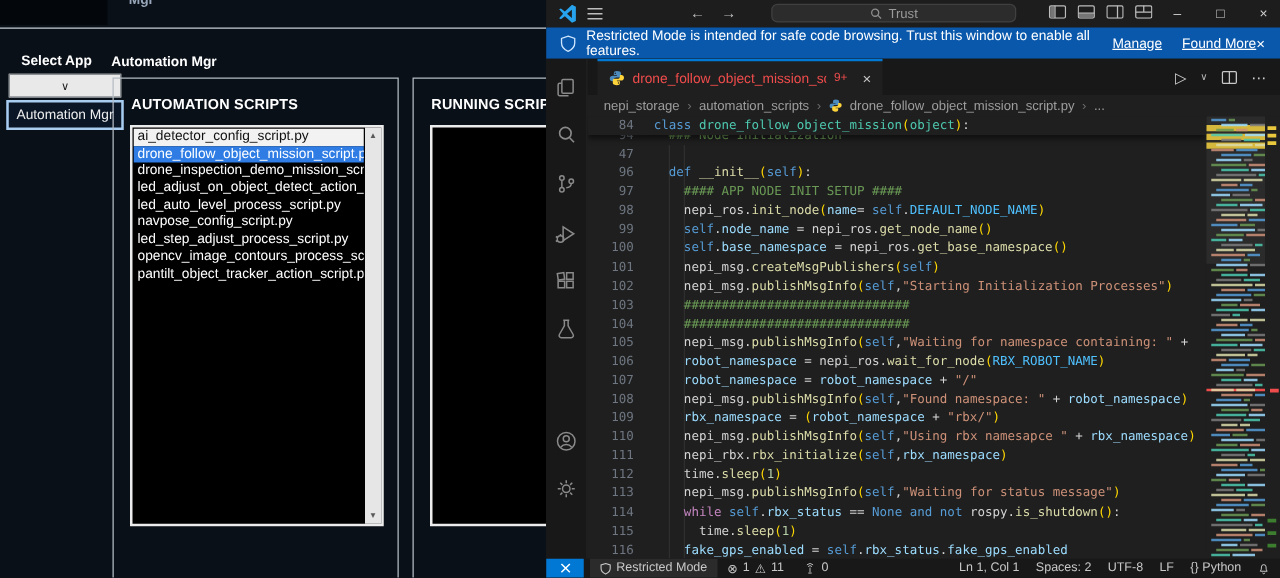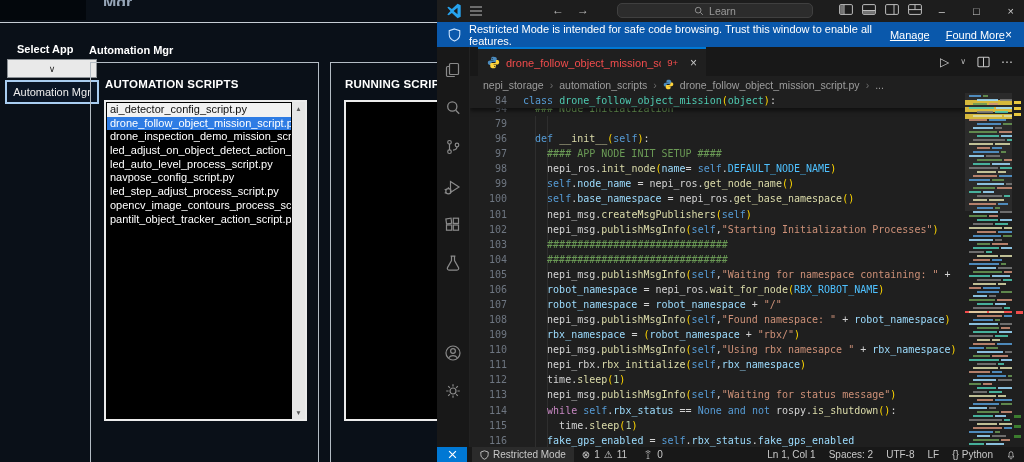--- a/index.html
+++ b/index.html
@@ -1,20 +1,20 @@
 <!DOCTYPE html>
 <html><head>
 <meta charset="utf-8">
 <style>
   html,body{margin:0;padding:0;width:1024px;height:462px;overflow:hidden;background:#0a1018;
     font-family:"Liberation Sans",sans-serif;-webkit-font-smoothing:antialiased;}
   
   #app{position:absolute;left:0;top:0;width:437px;height:462px;background:#0a1018;overflow:hidden;}
   .app-topbox{position:absolute;left:0;top:0;width:86px;height:20px;background:#03070c;}
-  .app-topcut{position:absolute;left:103px;top:0;height:6px;overflow:hidden;color:#97a6b8;font-size:16px;font-weight:bold;}
+  .app-topcut{position:absolute;left:103px;top:0;height:6px;overflow:hidden;color:#97a6b8;font-size:11px;font-weight:bold;}
   .app-topcut span{position:relative;top:-6px;}
   .app-hr{position:absolute;left:0;top:22px;width:437px;height:1px;background:#c6cdd4;}
   .applbl{position:absolute;color:#ffffff;font-size:11px;font-weight:bold;white-space:nowrap;}
   #lbl-select{left:17px;top:43px;}
   #lbl-section{left:89px;top:44px;}
   .combo{position:absolute;left:7px;top:59px;width:90px;height:19px;background:#e9e9e9;border:1px solid #8a8f94;
     display:flex;align-items:center;justify-content:center;color:#1a1a1a;font-size:9px;box-sizing:border-box;}
   .appbtn{position:absolute;left:5px;top:80px;width:94px;height:24px;background:#0a1525;border:2px solid #a9cdf1;
     color:#ededed;font-size:11px;display:flex;align-items:center;justify-content:center;box-sizing:border-box;white-space:nowrap;}
   .panel{position:absolute;top:62px;height:402px;border:1px solid #b4bcc4;box-sizing:border-box;}
@@ -139,21 +139,21 @@
           <path d="M1 2h12M1 6h12M1 10h12"></path>
         </svg>
     </span>
     <span class="tb-arrow" style="left:115px">←</span>
     <span class="tb-arrow" style="left:140px">→</span>
     <div class="searchbox">
       <svg width="10" height="10" viewBox="0 0 12 12">
           <circle cx="5" cy="5" r="3.4" fill="none" stroke="#8f8f8f" stroke-width="1.2"></circle>
           <path d="M7.6 7.6 10.6 10.6" stroke="#8f8f8f" stroke-width="1.2"></path>
         </svg>
-      <span>Learn</span>
+      <span>Trust</span>
     </div>
     <div class="layouts">
       <svg width="14" height="11" viewBox="0 0 14 11">
           <rect x=".6" y=".6" width="12.8" height="9.8" rx="1.2" fill="none" stroke="#bdbdbd"></rect>
           <path d="M5 .6v9.8" stroke="#bdbdbd"></path>
           <rect x="1.2" y="1.2" width="3.2" height="8.6" fill="#bdbdbd" opacity=".55"></rect>
         </svg>
       <svg width="14" height="11" viewBox="0 0 14 11">
           <rect x=".6" y=".6" width="12.8" height="9.8" rx="1.2" fill="none" stroke="#bdbdbd"></rect>
           <path d="M.6 6.5h12.8" stroke="#bdbdbd"></path>
@@ -286,21 +286,21 @@
     <div class="codearea">
       <div class="guide" style="left:65px"></div>
       <div class="guide" style="left:77px"></div>
       <div class="sticky" id="sticky">
           <div class="crow"><span class="gut">84</span><span class="ctext"><span style="color: rgb(86, 156, 214);">class </span><span style="color: rgb(78, 201, 176);">drone_follow_object_mission</span><span style="color: rgb(255, 215, 0);">(</span><span style="color: rgb(78, 201, 176);">object</span><span style="color: rgb(255, 215, 0);">)</span><span style="color: rgb(212, 212, 212);">:</span></span></div>
         </div>
       <div class="clipwrap" id="clip94">
           <div class="crow"><span class="gut">94</span><span class="ctext"><span style="color: rgb(106, 153, 85);">  ### Node Initialization</span></span></div>
         </div>
       <div id="codelines">
-          <div class="crow"><span class="gut">79</span></div>
+          <div class="crow"><span class="gut">47</span></div>
           <div class="crow"><span class="gut">96</span><span class="ctext"><span style="color: rgb(86, 156, 214);">  def </span><span style="color: rgb(220, 220, 170);">__init__</span><span style="color: rgb(255, 215, 0);">(</span><span style="color: rgb(86, 156, 214);">self</span><span style="color: rgb(255, 215, 0);">)</span><span style="color: rgb(212, 212, 212);">:</span></span></div>
           <div class="crow"><span class="gut">97</span><span class="ctext"><span style="color: rgb(106, 153, 85);">    #### APP NODE INIT SETUP ####</span></span></div>
           <div class="crow"><span class="gut">98</span><span class="ctext"><span style="color: rgb(212, 212, 212);">    nepi_ros.</span><span style="color: rgb(220, 220, 170);">init_node</span><span style="color: rgb(255, 215, 0);">(</span><span style="color: rgb(156, 220, 254);">name</span><span style="color: rgb(212, 212, 212);">= </span><span style="color: rgb(86, 156, 214);">self</span><span style="color: rgb(212, 212, 212);">.</span><span style="color: rgb(79, 193, 255);">DEFAULT_NODE_NAME</span><span style="color: rgb(255, 215, 0);">)</span></span></div>
           <div class="crow"><span class="gut">99</span><span class="ctext"><span style="color: rgb(86, 156, 214);">    self</span><span style="color: rgb(212, 212, 212);">.</span><span style="color: rgb(156, 220, 254);">node_name</span><span style="color: rgb(212, 212, 212);"> = nepi_ros.</span><span style="color: rgb(220, 220, 170);">get_node_name</span><span style="color: rgb(255, 215, 0);">()</span></span></div>
           <div class="crow"><span class="gut">100</span><span class="ctext"><span style="color: rgb(86, 156, 214);">    self</span><span style="color: rgb(212, 212, 212);">.</span><span style="color: rgb(156, 220, 254);">base_namespace</span><span style="color: rgb(212, 212, 212);"> = nepi_ros.</span><span style="color: rgb(220, 220, 170);">get_base_namespace</span><span style="color: rgb(255, 215, 0);">()</span></span></div>
           <div class="crow"><span class="gut">101</span><span class="ctext"><span style="color: rgb(212, 212, 212);">    nepi_msg.</span><span style="color: rgb(220, 220, 170);">createMsgPublishers</span><span style="color: rgb(255, 215, 0);">(</span><span style="color: rgb(86, 156, 214);">self</span><span style="color: rgb(255, 215, 0);">)</span></span></div>
           <div class="crow"><span class="gut">102</span><span class="ctext"><span style="color: rgb(212, 212, 212);">    nepi_msg.</span><span style="color: rgb(220, 220, 170);">publishMsgInfo</span><span style="color: rgb(255, 215, 0);">(</span><span style="color: rgb(86, 156, 214);">self</span><span style="color: rgb(212, 212, 212);">,</span><span style="color: rgb(206, 145, 120);">"Starting Initialization Processes"</span><span style="color: rgb(255, 215, 0);">)</span></span></div>
           <div class="crow"><span class="gut">103</span><span class="ctext"><span style="color: rgb(106, 153, 85);">    ##############################</span></span></div>
           <div class="crow"><span class="gut">104</span><span class="ctext"><span style="color: rgb(106, 153, 85);">    ##############################</span></span></div>
           <div class="crow"><span class="gut">105</span><span class="ctext"><span style="color: rgb(212, 212, 212);">    nepi_msg.</span><span style="color: rgb(220, 220, 170);">publishMsgInfo</span><span style="color: rgb(255, 215, 0);">(</span><span style="color: rgb(86, 156, 214);">self</span><span style="color: rgb(212, 212, 212);">,</span><span style="color: rgb(206, 145, 120);">"Waiting for namespace containing: "</span><span style="color: rgb(212, 212, 212);"> +</span></span></div>

